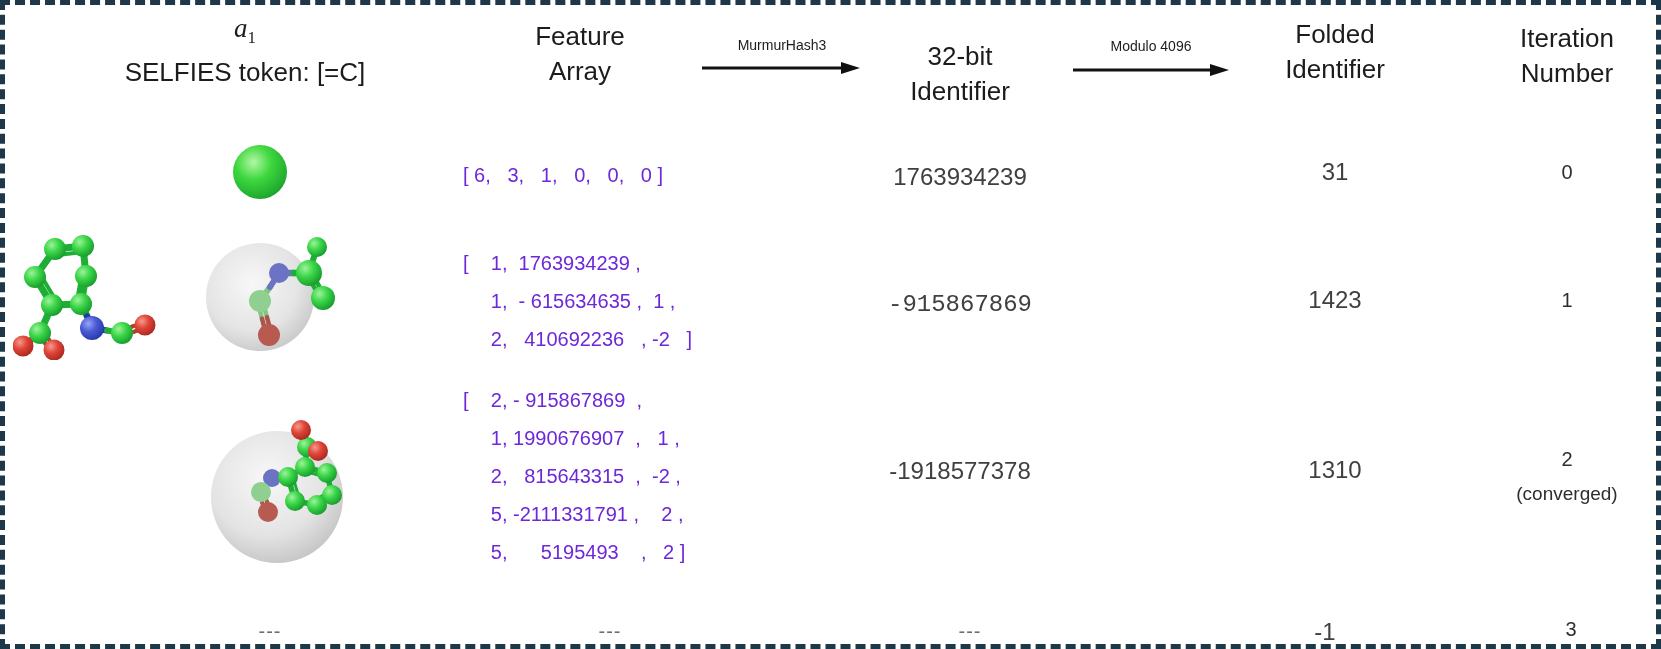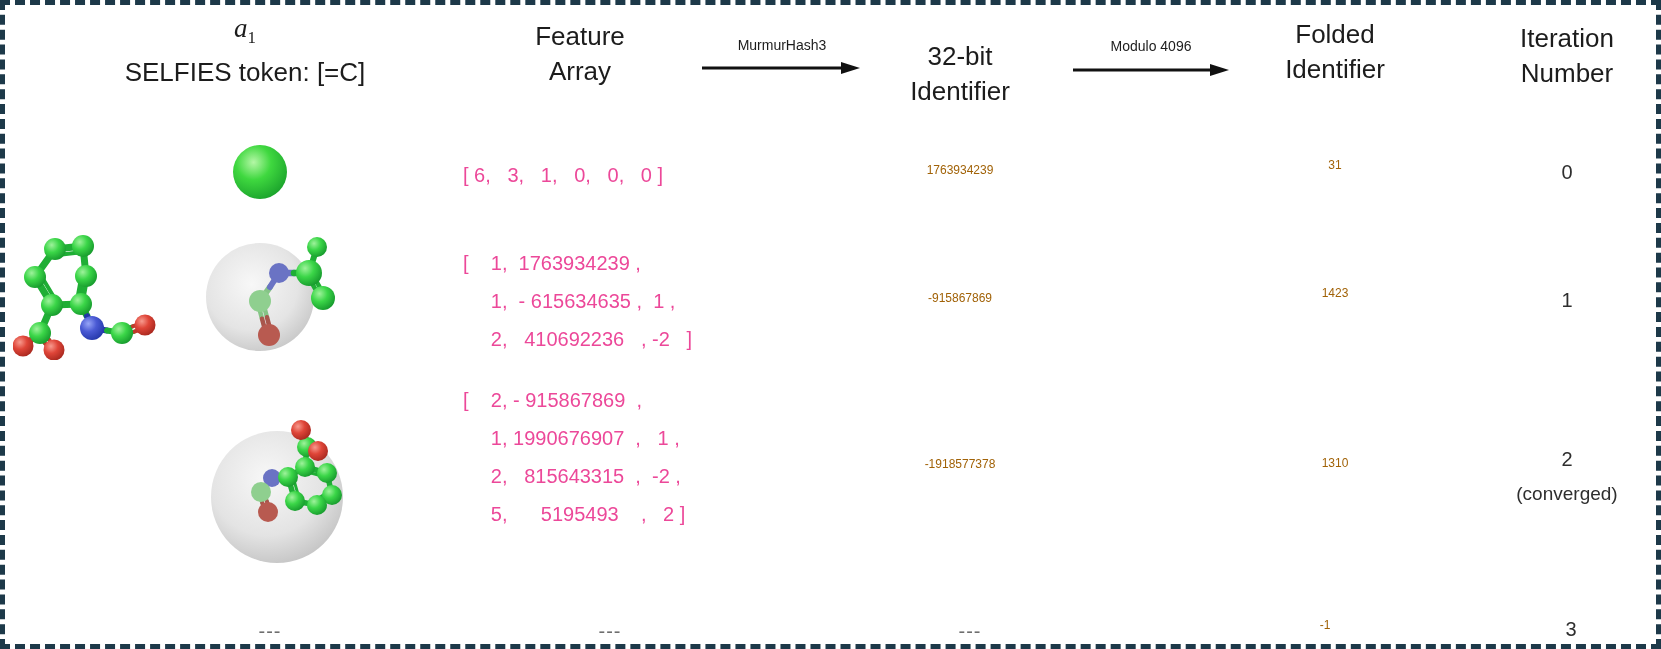--- a/index.html
+++ b/index.html
@@ -6,22 +6,22 @@
   .canvas{
     position:relative;width:1661px;height:649px;background:#ffffff;
     border:5px dashed #1d3949;box-sizing:border-box;overflow:hidden;
     font-family:"Liberation Sans",sans-serif;
   }
   .abs{position:absolute;}
   .hdr{font-size:26px;color:#1c1c1c;text-align:center;line-height:35px;}
   .mathline{font-family:"Liberation Serif",serif;font-style:italic;font-size:27px;line-height:34px;}
   .mathline sub{font-size:17px;font-style:normal;}
   .arrow-label{font-size:14px;color:#1c1c1c;text-align:center;}
-  .feat{font-size:20px;color:#ec4899;white-space:pre;line-height:38px;text-align:left;}
-  .val{font-size:12px;color:#a16207;text-align:center;}
+  .feat{font-size:20px;color:#6d28d9;white-space:pre;line-height:38px;text-align:left;}
+  .val{font-size:24px;color:#404040;text-align:center;}
   .val-dark{font-size:20px;color:#2e2e2e;text-align:center;}
   .conv{font-size:19px;color:#2e2e2e;text-align:center;}
   .dashes{font-size:20px;color:#6e6e6e;text-align:center;letter-spacing:1px;}
 </style>
 </head>
 <body>
 
 <div class="canvas">
 
   <div class="abs hdr" style="left:30px;top:6px;width:420px;">
@@ -171,21 +171,21 @@
 
     <circle cx="119" cy="40" r="13" fill="url(#gG)"></circle>
     <circle cx="133" cy="65" r="12" fill="url(#gG)"></circle>
     <circle cx="127" cy="14" r="10" fill="url(#gG)"></circle>
   </svg>
   <div class="abs" style="left:458px;top:239px;">
     <div class="feat">[    1,  1763934239 ,</div>
     <div class="feat">     1,  - 615634635 ,  1 ,</div>
     <div class="feat">     2,   410692236   , -2   ]</div>
   </div>
-  <div class="abs val" style="left:830px;top:286px;width:250px;">-915867869</div>
+  <div class="abs val" style="left:830px;top:286px;width:250px;font-family:Liberation Mono, monospace;">-915867869</div>
   <div class="abs val" style="left:1205px;top:281px;width:250px;">1423</div>
   <div class="abs val-dark" style="left:1437px;top:284px;width:250px;">1</div>
 
   <svg class="abs" style="left:195px;top:372px;" width="175" height="186" viewBox="0 0 175 186">
     <defs>
       <radialGradient id="gS2" cx="42%" cy="36%" r="72%">
         <stop offset="0%" stop-color="#f7f7f7"></stop>
           <stop offset="60%" stop-color="#e2e2e2"></stop>
           <stop offset="100%" stop-color="#bbbbbb"></stop>
       </radialGradient>
@@ -234,20 +234,21 @@
     <circle cx="117" cy="128" r="10" fill="url(#gG)"></circle>
     <circle cx="95" cy="124" r="10" fill="url(#gG)"></circle>
     <circle cx="107" cy="70" r="10" fill="url(#gG)"></circle>
     <circle cx="101" cy="53" r="10" fill="url(#gR)"></circle>
     <circle cx="118" cy="74" r="10" fill="url(#gR)"></circle>
   </svg>
   <div class="abs" style="left:458px;top:376px;">
     <div class="feat">[    2, - 915867869  ,</div>
     <div class="feat">     1, 1990676907  ,   1 ,</div>
     <div class="feat">     2,   815643315  ,  -2 ,</div>
+    <div class="feat">     5, -2111331791 ,    2 ,</div>
     <div class="feat">     5,      5195493    ,   2 ]</div>
   </div>
   <div class="abs val" style="left:830px;top:452px;width:250px;">-1918577378</div>
   <div class="abs val" style="left:1205px;top:451px;width:250px;">1310</div>
   <div class="abs val-dark" style="left:1437px;top:443px;width:250px;">2</div>
   <div class="abs conv" style="left:1437px;top:478px;width:250px;">(converged)</div>
 
   <div class="abs dashes" style="left:140px;top:615px;width:250px;">---</div>
   <div class="abs dashes" style="left:480px;top:615px;width:250px;">---</div>
   <div class="abs dashes" style="left:840px;top:615px;width:250px;">---</div>

